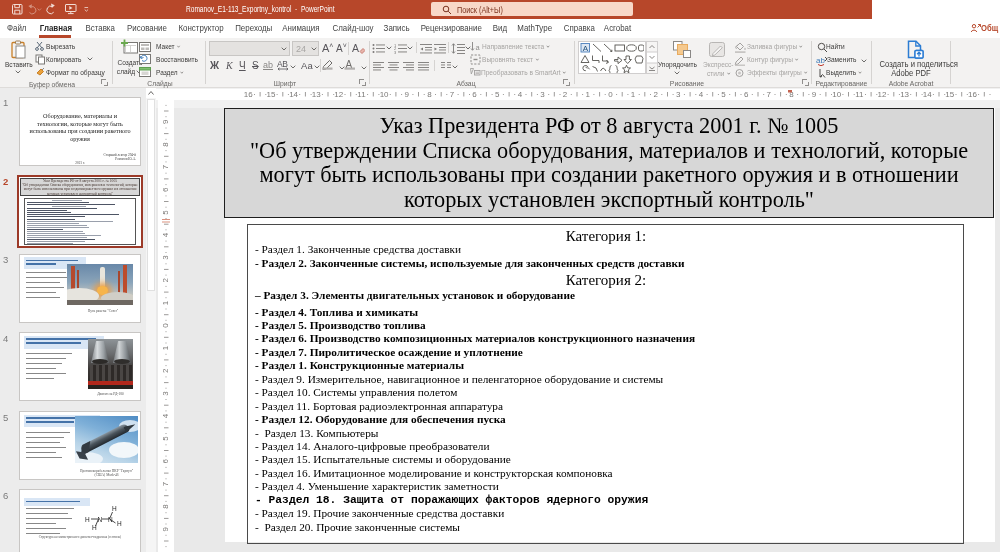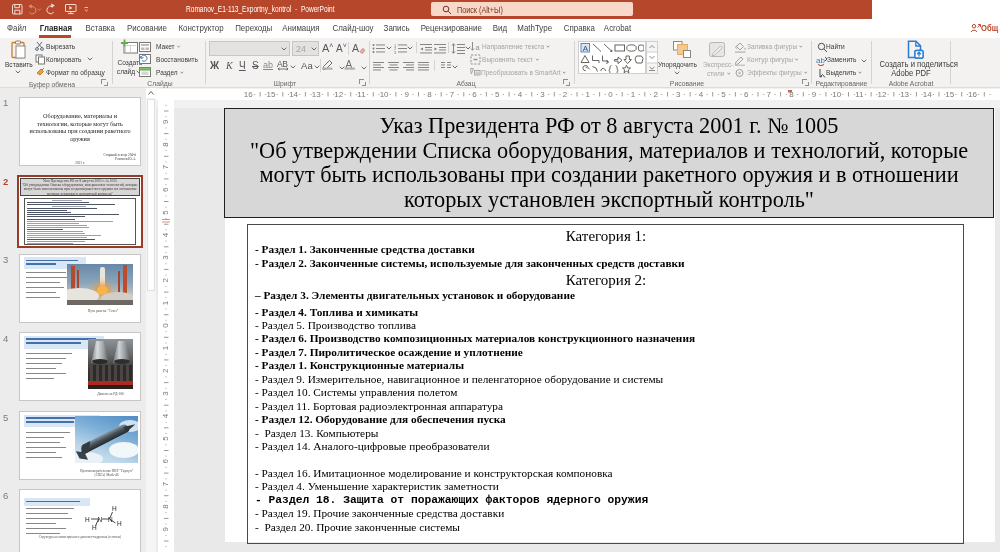--- a/index.html
+++ b/index.html
@@ -22,35 +22,36 @@
 <div class="abs" style="left:156px;top:88px;width:844px;height:20px;background:#f1f1f1"></div>
 <div class="abs" style="left:225px;top:108px;width:770px;height:434px;background:#fff"></div>
 <div class="abs" style="left:224px;top:108px;width:770px;height:110px;background:#d7d7d7;border:1px solid #1f1f1f"></div>
 <div class="abs" style="left:230px;top:114.2px;width:758px;text-align:center;font-family:'Liberation Serif',serif;font-size:22.3px;line-height:24.5px;color:#000">
 Указ Президента РФ от 8 августа 2001 г. № 1005<br>
 "Об утверждении Списка оборудования, материалов и технологий, которые<br>
 могут быть использованы при создании ракетного оружия и в отношении<br>
 которых установлен экспортный контроль"</div>
 <div class="abs" style="left:247px;top:224px;width:717px;height:320px;border:1.5px solid #4a4a4a"></div>
 <div class="abs" style="left:250px;top:227.8px;width:712px;text-align:center;font-family:'Liberation Serif',serif;font-size:15px;color:#000">Категория 1:</div>
-<div class="abs" style="left:255px;top:242.9px;font-family:'Liberation Serif',serif;font-size:11.3px;font-weight:bold;color:#000;white-space:nowrap">- Раздел 1. Законченные средства доставки</div>
+<div class="abs" style="left:255px;top:242.9px;font-family:'Liberation Serif',serif;font-size:11.3px;font-weight:normal;color:#000;white-space:nowrap">- Раздел 1. Законченные средства доставки</div>
 <div class="abs" style="left:255px;top:256.9px;font-family:'Liberation Serif',serif;font-size:11.3px;font-weight:bold;color:#000;white-space:nowrap">- Раздел 2. Законченные системы, используемые для законченных средств доставки</div>
 <div class="abs" style="left:250px;top:271.8px;width:712px;text-align:center;font-family:'Liberation Serif',serif;font-size:15px;color:#000">Категория 2:</div>
 <div class="abs" style="left:255px;top:289.2px;font-family:'Liberation Serif',serif;font-size:11.3px;font-weight:bold;color:#000;white-space:nowrap">– Раздел 3. Элементы двигательных установок и оборудование</div>
 <div class="abs" style="left:255px;top:305.5px;font-family:'Liberation Serif',serif;font-size:11.3px;font-weight:bold;color:#000;white-space:nowrap">- Раздел 4. Топлива и химикаты</div>
-<div class="abs" style="left:255px;top:318.9px;font-family:'Liberation Serif',serif;font-size:11.3px;font-weight:normal;color:#000;white-space:nowrap">- Раздел 5. Производство топлива</div>
+<div class="abs" style="left:255px;top:318.9px;font-family:'Liberation Serif',serif;font-size:11.3px;font-weight:bold;color:#000;white-space:nowrap">- Раздел 5. Производство топлива</div>
 <div class="abs" style="left:255px;top:332.4px;font-family:'Liberation Serif',serif;font-size:11.3px;font-weight:bold;color:#000;white-space:nowrap">- Раздел 6. Производство композиционных материалов конструкционного назначения</div>
 <div class="abs" style="left:255px;top:345.8px;font-family:'Liberation Serif',serif;font-size:11.3px;font-weight:bold;color:#000;white-space:nowrap">- Раздел 7. Пиролитическое осаждение и уплотнение</div>
 <div class="abs" style="left:255px;top:359.3px;font-family:'Liberation Serif',serif;font-size:11.3px;font-weight:bold;color:#000;white-space:nowrap">- Раздел 1. Конструкционные материалы</div>
 <div class="abs" style="left:255px;top:372.7px;font-family:'Liberation Serif',serif;font-size:11.3px;font-weight:normal;color:#000;white-space:nowrap">- Раздел 9. Измерительное, навигационное и пеленгаторное оборудование и системы</div>
 <div class="abs" style="left:255px;top:386.2px;font-family:'Liberation Serif',serif;font-size:11.3px;font-weight:normal;color:#000;white-space:nowrap">- Раздел 10. Системы управления полетом</div>
 <div class="abs" style="left:255px;top:399.6px;font-family:'Liberation Serif',serif;font-size:11.3px;font-weight:normal;color:#000;white-space:nowrap">- Раздел 11. Бортовая радиоэлектронная аппаратура</div>
 <div class="abs" style="left:255px;top:413.1px;font-family:'Liberation Serif',serif;font-size:11.3px;font-weight:bold;color:#000;white-space:nowrap">- Раздел 12. Оборудование для обеспечения пуска</div>
 <div class="abs" style="left:255px;top:426.5px;font-family:'Liberation Serif',serif;font-size:11.3px;font-weight:normal;color:#000;white-space:nowrap">-&nbsp; Раздел 13. Компьютеры</div>
 <div class="abs" style="left:255px;top:440.0px;font-family:'Liberation Serif',serif;font-size:11.3px;font-weight:normal;color:#000;white-space:nowrap">- Раздел 14. Аналого-цифровые преобразователи</div>
+<div class="abs" style="left:255px;top:453.4px;font-family:'Liberation Serif',serif;font-size:11.3px;font-weight:normal;color:#000;white-space:nowrap">- Раздел 15. Испытательные системы и оборудование</div>
 <div class="abs" style="left:255px;top:466.9px;font-family:'Liberation Serif',serif;font-size:11.3px;font-weight:normal;color:#000;white-space:nowrap">- Раздел 16. Имитационное моделирование и конструкторская компоновка</div>
 <div class="abs" style="left:255px;top:480.3px;font-family:'Liberation Serif',serif;font-size:11.3px;font-weight:normal;color:#000;white-space:nowrap">- Раздел 4. Уменьшение характеристик заметности</div>
 <div class="abs" style="left:255px;top:493.8px;font-family:Liberation Mono, monospace;font-size:11.3px;font-weight:bold;color:#000;white-space:nowrap">- Раздел 18. Защита от поражающих факторов ядерного оружия</div>
 <div class="abs" style="left:255px;top:507.2px;font-family:'Liberation Serif',serif;font-size:11.3px;font-weight:normal;color:#000;white-space:nowrap">- Раздел 19. Прочие законченные средства доставки</div>
 <div class="abs" style="left:255px;top:520.7px;font-family:'Liberation Serif',serif;font-size:11.3px;font-weight:normal;color:#000;white-space:nowrap">-&nbsp; Раздел 20. Прочие законченные системы</div>
 <svg class="abs" style="left:156px;top:88px" width="844" height="12" viewBox="0 0 844 12">
       <rect x="0" y="1" width="844" height="11" fill="#ffffff"></rect>
       <text x="92.3" y="9" font-size="8" fill="#7b7977" text-anchor="middle" font-family="Liberation Sans">16</text>
       <rect x="98.0" y="6" width="1" height="1" fill="#9d9b99"></rect>
       <rect x="103.6" y="4" width="1" height="4.5" fill="#9d9b99"></rect>

